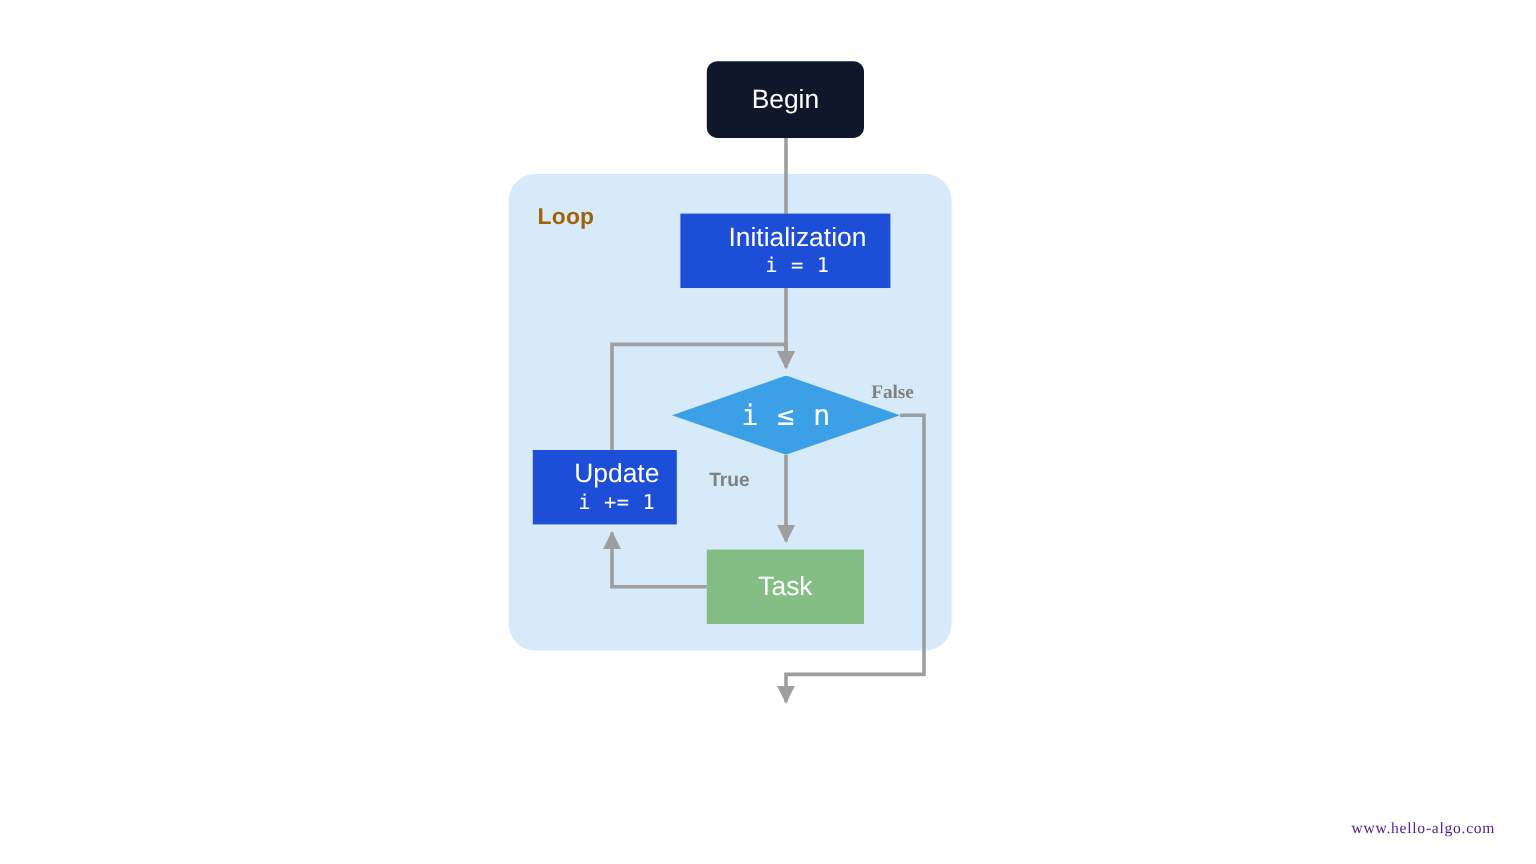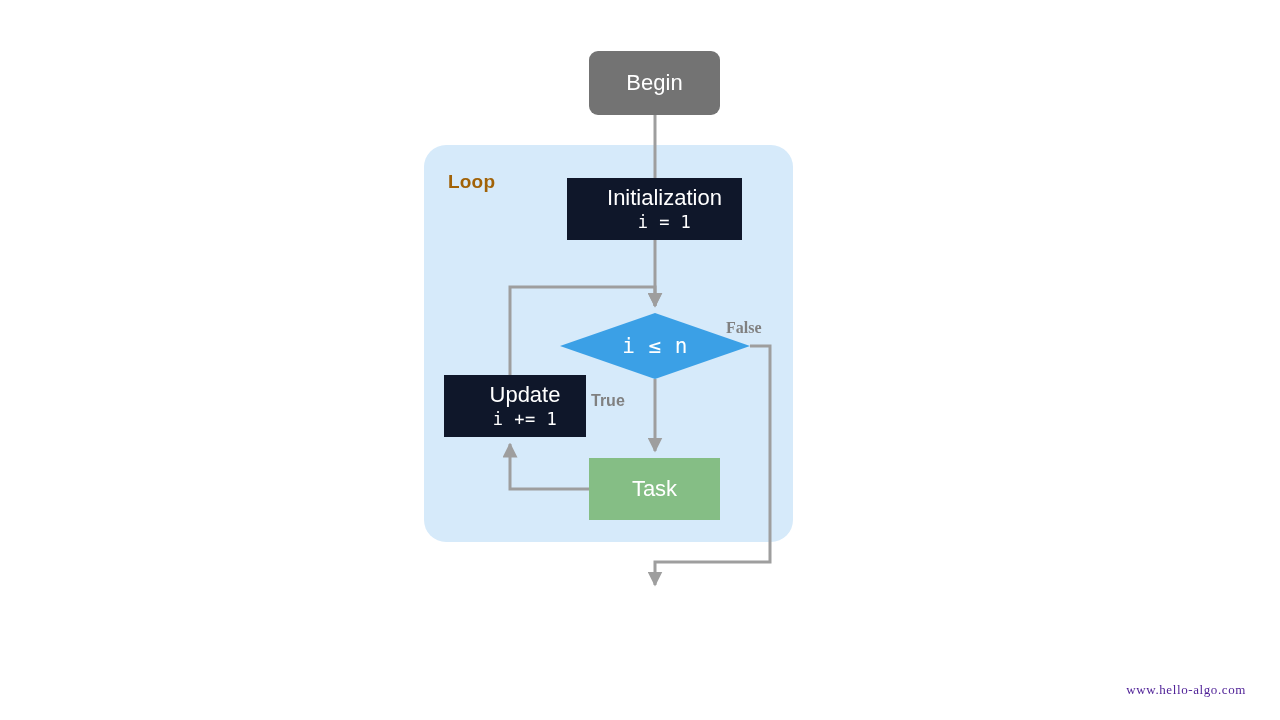--- a/index.html
+++ b/index.html
@@ -64,43 +64,43 @@
     font-weight: normal;
   }
   .node .expr {
     font-family: "DejaVu Sans Mono", "Liberation Mono", monospace;
     font-size: 17px;
     letter-spacing: 0.5px;
     margin-top: 2px;
   }
 
   .terminal {
-    background: #737373;
+    background: #0f172a;
     border-radius: 9px;
   }
   .process-blue {
-    background: #0f172a;
+    background: #1d4ed8;
     padding-left: 20px;
   }
   .process-green {
     background: #85be85;
     align-items: center;
   }
 
   #node-begin {
     left: 589px; top: 51px; width: 131px; height: 64px;
   }
   #node-end {
     left: 589px; top: 592px; width: 131px; height: 64px;
   }
   #node-init {
     left: 567px; top: 178px; width: 175px; height: 62px;
   }
   #node-update {
-    left: 444px; top: 375px; width: 142px; height: 62px;
+    left: 444px; top: 375px; width: 120px; height: 62px;
   }
   #node-task {
     left: 589px; top: 458px; width: 131px; height: 62px;
   }
 
   
   #node-decision {
     position: absolute;
     left: 560px;
     top: 313px;
@@ -116,21 +116,21 @@
   }
   #node-decision .diamond-text {
     position: absolute;
     left: 0; top: 0;
     width: 190px; height: 66px;
     display: flex;
     align-items: center;
     justify-content: center;
     color: #ffffff;
     font-family: "DejaVu Sans Mono", "Liberation Mono", monospace;
-    font-size: 21px;
+    font-size: 24px;
     letter-spacing: 0.5px;
   }
 
   
   .edge-label {
     position: absolute;
     font-size: 16px;
     font-weight: bold;
     color: #808080;
     white-space: nowrap;

